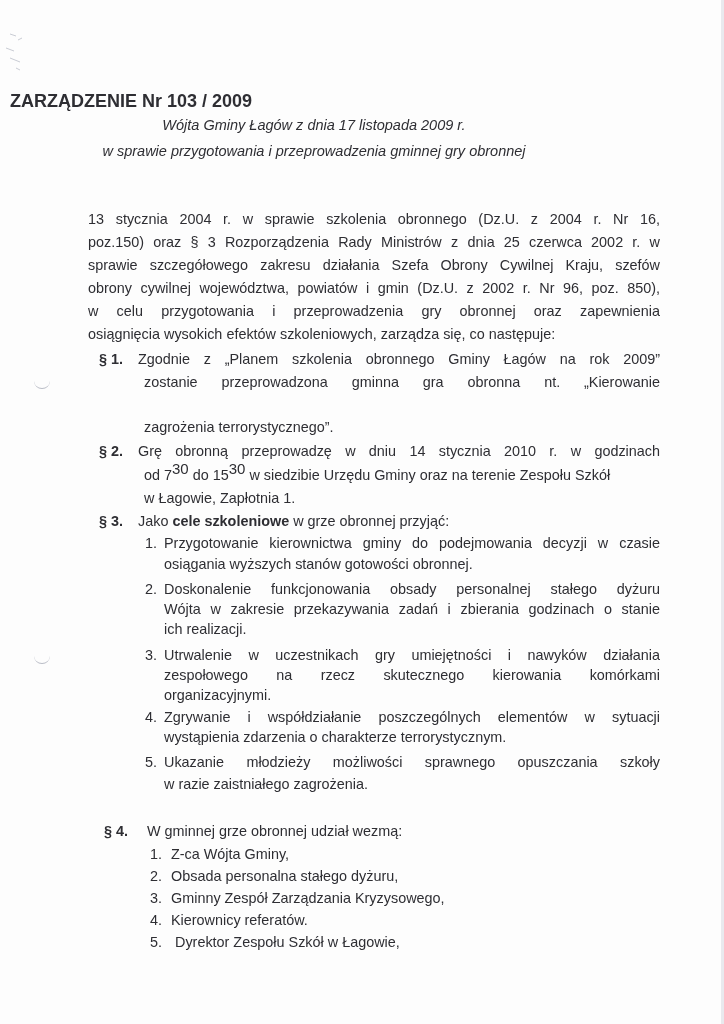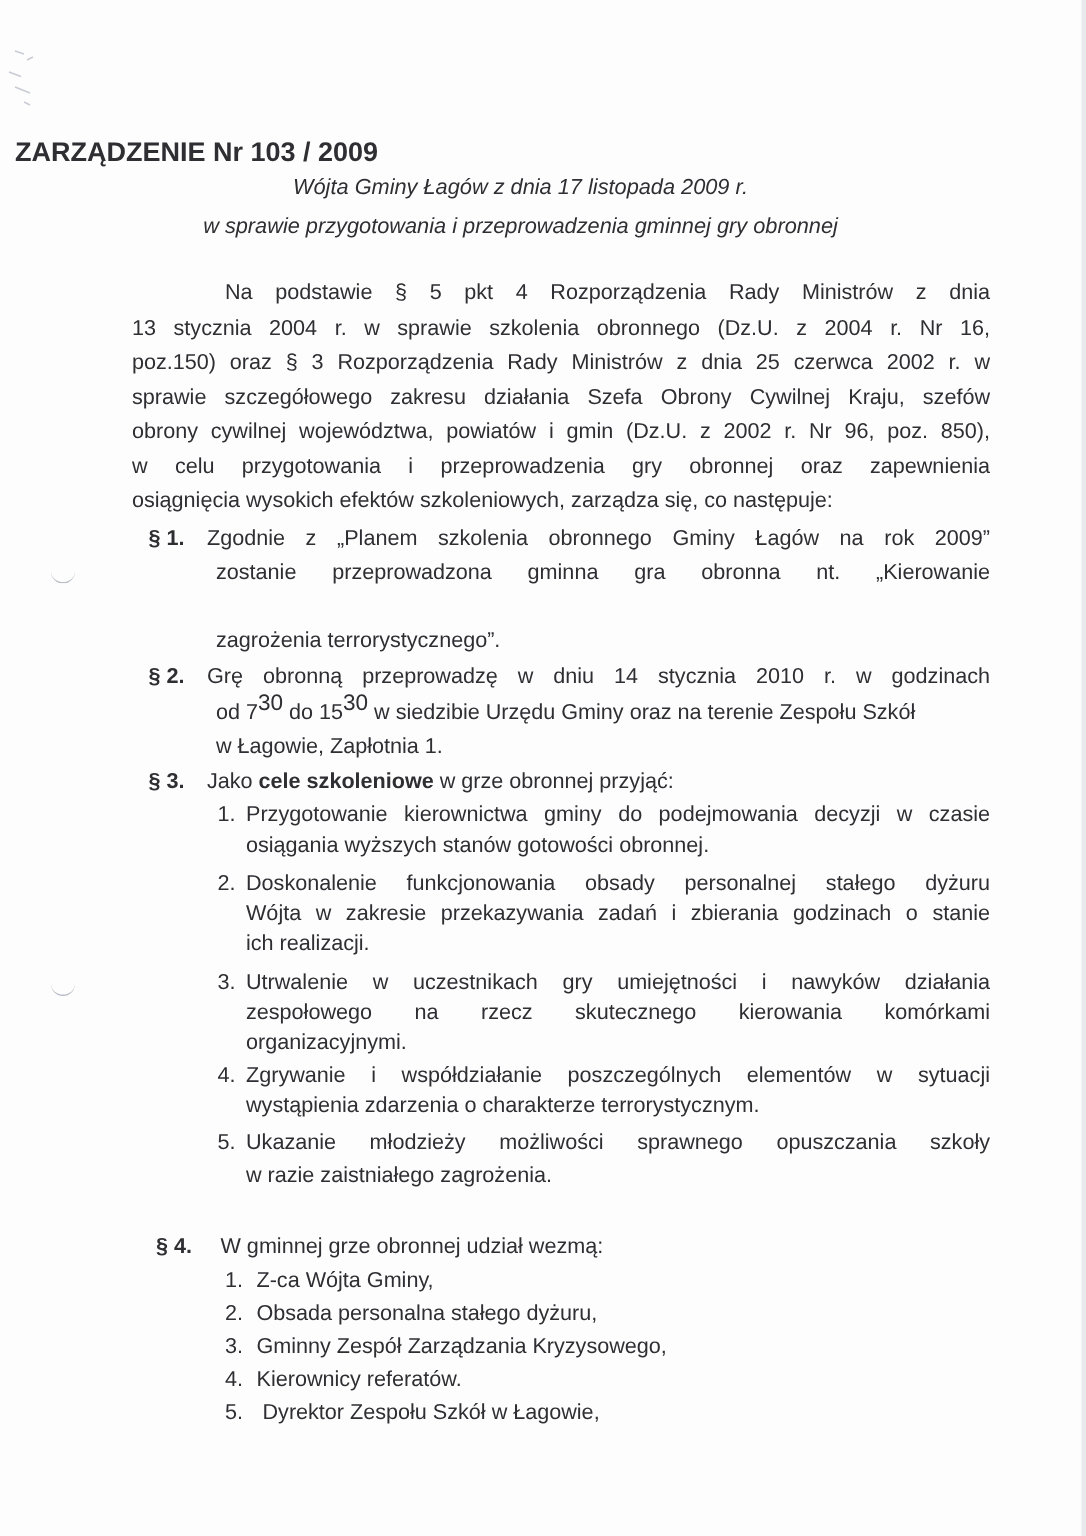--- a/index.html
+++ b/index.html
@@ -6,21 +6,21 @@
   body {
     width:724px; height:1024px; background:#ffffff; position:relative; overflow:hidden;
     font-family:"Liberation Sans", sans-serif; color:#2e2e33;
   }
   .page { position:absolute; left:0; top:0; width:724px; height:1024px; background:#fdfdfd; }
   .edge-right { position:absolute; right:0; top:0; width:3px; height:1024px; background:#e9e9ee; }
   .hole { position:absolute; left:34px; width:16px; height:8px; border-bottom:1.5px solid #b9bcc6; border-radius:0 0 10px 10px; }
   .scribble { position:absolute; left:4px; top:28px; width:24px; height:50px; }
   .title { position:absolute; top:91px; left:0; width:724px; text-align:left; font-weight:bold; font-size:18px; padding-left:12px; }
   .title span { position:relative; left:-2px; }
-  .sub { position:absolute; left:0; width:628px; text-align:center; font-style:italic; font-size:14.5px;padding-left:33px; }
+  .sub { position:absolute; left:0; width:628px; text-align:center; font-style:italic; font-size:14.5px; }
   .line { position:absolute; font-size:14.4px; white-space:nowrap; line-height:1; }
   .just { text-align:justify; text-align-last:justify; }
   .para-mark { position:absolute; font-weight:bold; font-size:14.4px; white-space:nowrap; line-height:1; }
   .num { position:absolute; font-size:14.4px; line-height:1; }
   sup { font-size:15px; vertical-align:6px; line-height:0; }
   b { font-weight:bold; }
 </style>
 </head>
 <body>
 
@@ -30,21 +30,20 @@
   <svg class="scribble" viewBox="0 0 24 50">
     <path d="M6 6 l6 2 M14 12 l4 -2 M2 20 l8 3 M6 30 l10 4 M12 40 l4 2" stroke="#c9ccd4" stroke-width="1" fill="none"></path>
   </svg>
   <div class="hole" style="top:380px;"></div>
   <div class="hole" style="top:655px;"></div>
 
   <div class="title"><span>ZARZĄDZENIE Nr 103 / 2009</span></div>
   <div class="sub" style="top:117px;">Wójta  Gminy  Łagów  z dnia 17 listopada  2009 r.</div>
   <div class="sub" style="top:143px;">w sprawie przygotowania i przeprowadzenia gminnej gry obronnej</div>
 
-  <div class="line just" style="left:150px; width:510px; top:188px;">Na podstawie § 5 pkt 4 Rozporządzenia Rady Ministrów z dnia</div>
   <div class="line just" style="left:88px; width:572px; top:212px;">13 stycznia 2004 r. w sprawie szkolenia obronnego (Dz.U. z 2004 r. Nr 16,</div>
   <div class="line just" style="left:88px; width:572px; top:235px;">poz.150) oraz § 3 Rozporządzenia Rady Ministrów z dnia 25 czerwca 2002 r. w</div>
   <div class="line just" style="left:88px; width:572px; top:258px;">sprawie szczegółowego zakresu działania Szefa Obrony Cywilnej Kraju, szefów</div>
   <div class="line just" style="left:88px; width:572px; top:281px;">obrony cywilnej województwa, powiatów i gmin (Dz.U. z 2002 r. Nr 96, poz. 850),</div>
   <div class="line just" style="left:88px; width:572px; top:304px;">w celu przygotowania i przeprowadzenia gry obronnej oraz zapewnienia</div>
   <div class="line" style="left:88px; top:327px;">osiągnięcia wysokich efektów szkoleniowych, zarządza się, co następuje:</div>
 
   <div class="para-mark" style="left:99px; top:352px;">§ 1.</div>
   <div class="line just" style="left:138px; width:522px; top:352px;">Zgodnie z „Planem szkolenia obronnego Gminy Łagów na rok 2009”</div>
   <div class="line just" style="left:144px; width:516px; top:375px;">zostanie przeprowadzona gminna gra obronna nt. „Kierowanie</div>

